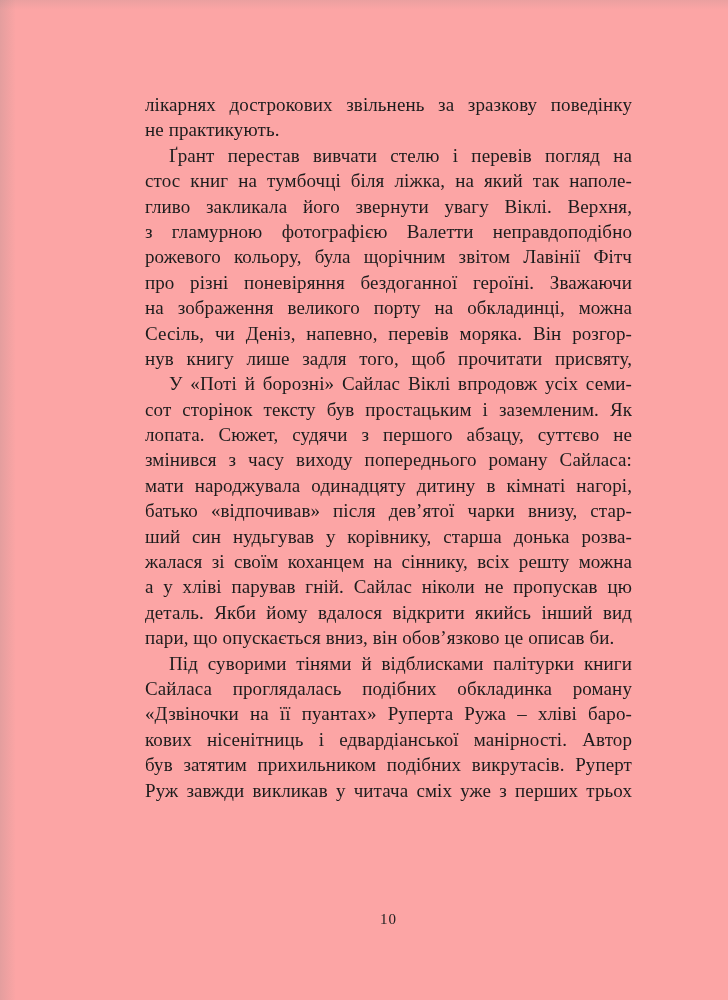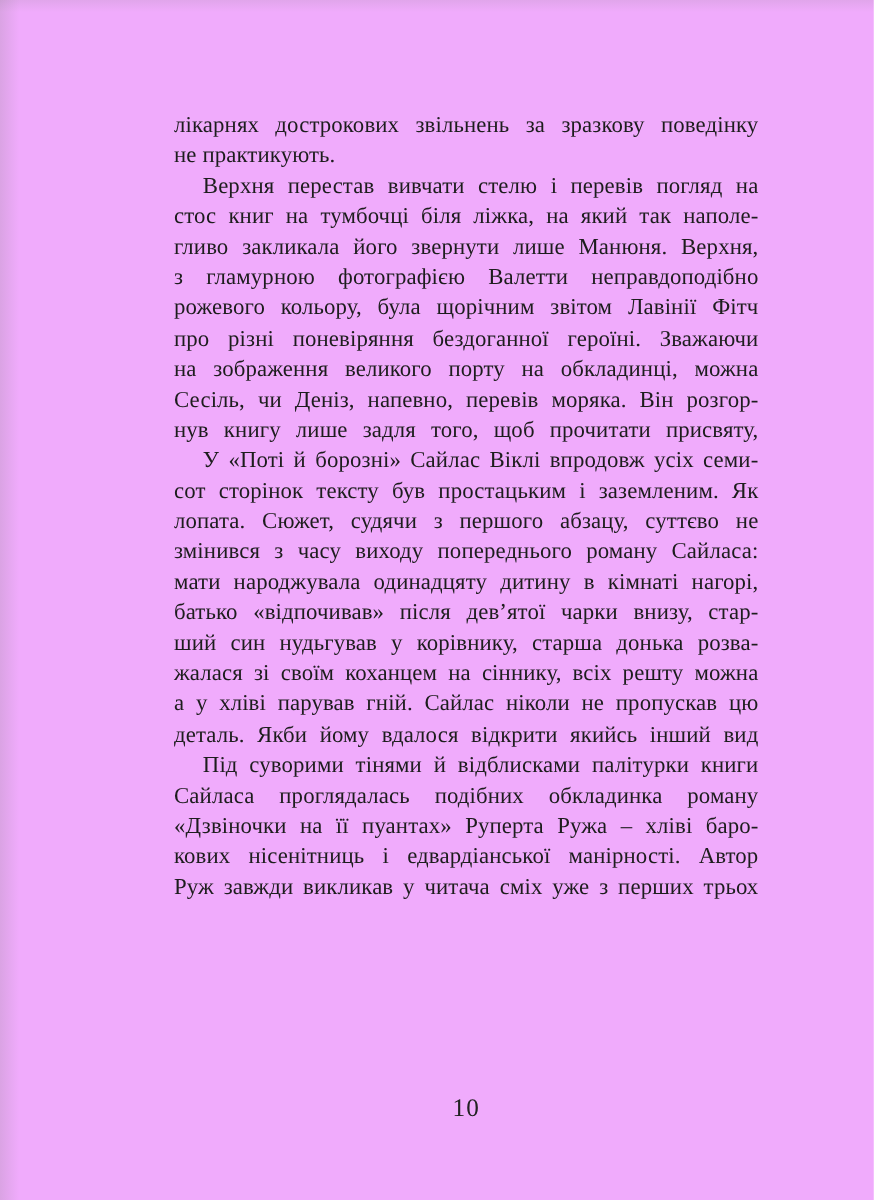--- a/index.html
+++ b/index.html
@@ -11,21 +11,21 @@
     height: 1000px;
     background: #ffffff;
     position: relative;
     overflow: hidden;
     font-family: "Liberation Serif", "DejaVu Serif", serif;
     color: #1d1d1d;
   }
   .page {
     position: absolute;
     inset: 0;
-    background: #f0abfc;
+    background: #fca5a5;
   }
   
   .page::before {
     content: "";
     position: absolute;
     inset: 0;
     pointer-events: none;
     background:
       linear-gradient(to right, rgba(130,130,130,0.20), rgba(255,255,255,0) 16px),
       linear-gradient(to bottom, rgba(130,130,130,0.14), rgba(255,255,255,0) 10px);
@@ -49,51 +49,53 @@
   }
   .line.nojust {
     text-align-last: left;
   }
   .page-number {
     position: absolute;
     top: 911px;
     left: 145px;
     width: 487px;
     text-align: center;
-    font-size: 21px;
+    font-size: 15px;
     letter-spacing: 1px;
     color: #222222;
   }
 </style>
 </head>
 <body>
 
 <div class="page">
   <div class="text-block">
       <div class="line">лікарнях дострокових звільнень за зразкову поведінку</div>
       <div class="line nojust">не практикують.</div>
-      <div class="line indent">Верхня перестав вивчати стелю і перевів погляд на</div>
+      <div class="line indent">Ґрант перестав вивчати стелю і перевів погляд на</div>
       <div class="line">стос книг на тумбочці біля ліжка, на який так наполе-</div>
-      <div class="line">гливо закликала його звернути лише Манюня. Верхня,</div>
+      <div class="line">гливо закликала його звернути увагу Віклі. Верхня,</div>
       <div class="line">з гламурною фотографією Валетти неправдоподібно</div>
       <div class="line">рожевого кольору, була щорічним звітом Лавінії Фітч</div>
       <div class="line">про різні поневіряння бездоганної героїні. Зважаючи</div>
       <div class="line">на зображення великого порту на обкладинці, можна</div>
       <div class="line">Сесіль, чи Деніз, напевно, перевів моряка. Він розгор-</div>
       <div class="line">нув книгу лише задля того, щоб прочитати присвяту,</div>
       <div class="line indent">У «Поті й борозні» Сайлас Віклі впродовж усіх семи-</div>
       <div class="line">сот сторінок тексту був простацьким і заземленим. Як</div>
       <div class="line">лопата. Сюжет, судячи з першого абзацу, суттєво не</div>
       <div class="line">змінився з часу виходу попереднього роману Сайласа:</div>
       <div class="line">мати народжувала одинадцяту дитину в кімнаті нагорі,</div>
       <div class="line">батько «відпочивав» після дев’ятої чарки внизу, стар-</div>
       <div class="line">ший син нудьгував у корівнику, старша донька розва-</div>
       <div class="line">жалася зі своїм коханцем на сіннику, всіх решту можна</div>
       <div class="line">а у хліві парував гній. Сайлас ніколи не пропускав цю</div>
       <div class="line">деталь. Якби йому вдалося відкрити якийсь інший вид</div>
+      <div class="line nojust">пари, що опускається вниз, він обов’язково це описав би.</div>
       <div class="line indent">Під суворими тінями й відблисками палітурки книги</div>
       <div class="line">Сайласа проглядалась подібних обкладинка роману</div>
       <div class="line">«Дзвіночки на її пуантах» Руперта Ружа – хліві баро-</div>
       <div class="line">кових нісенітниць і едвардіанської манірності. Автор</div>
+      <div class="line">був затятим прихильником подібних викрутасів. Руперт</div>
       <div class="line">Руж завжди викликав у читача сміх уже з перших трьох</div>
     </div>
   <div class="page-number">10</div>
 </div>
 
 </body></html>

